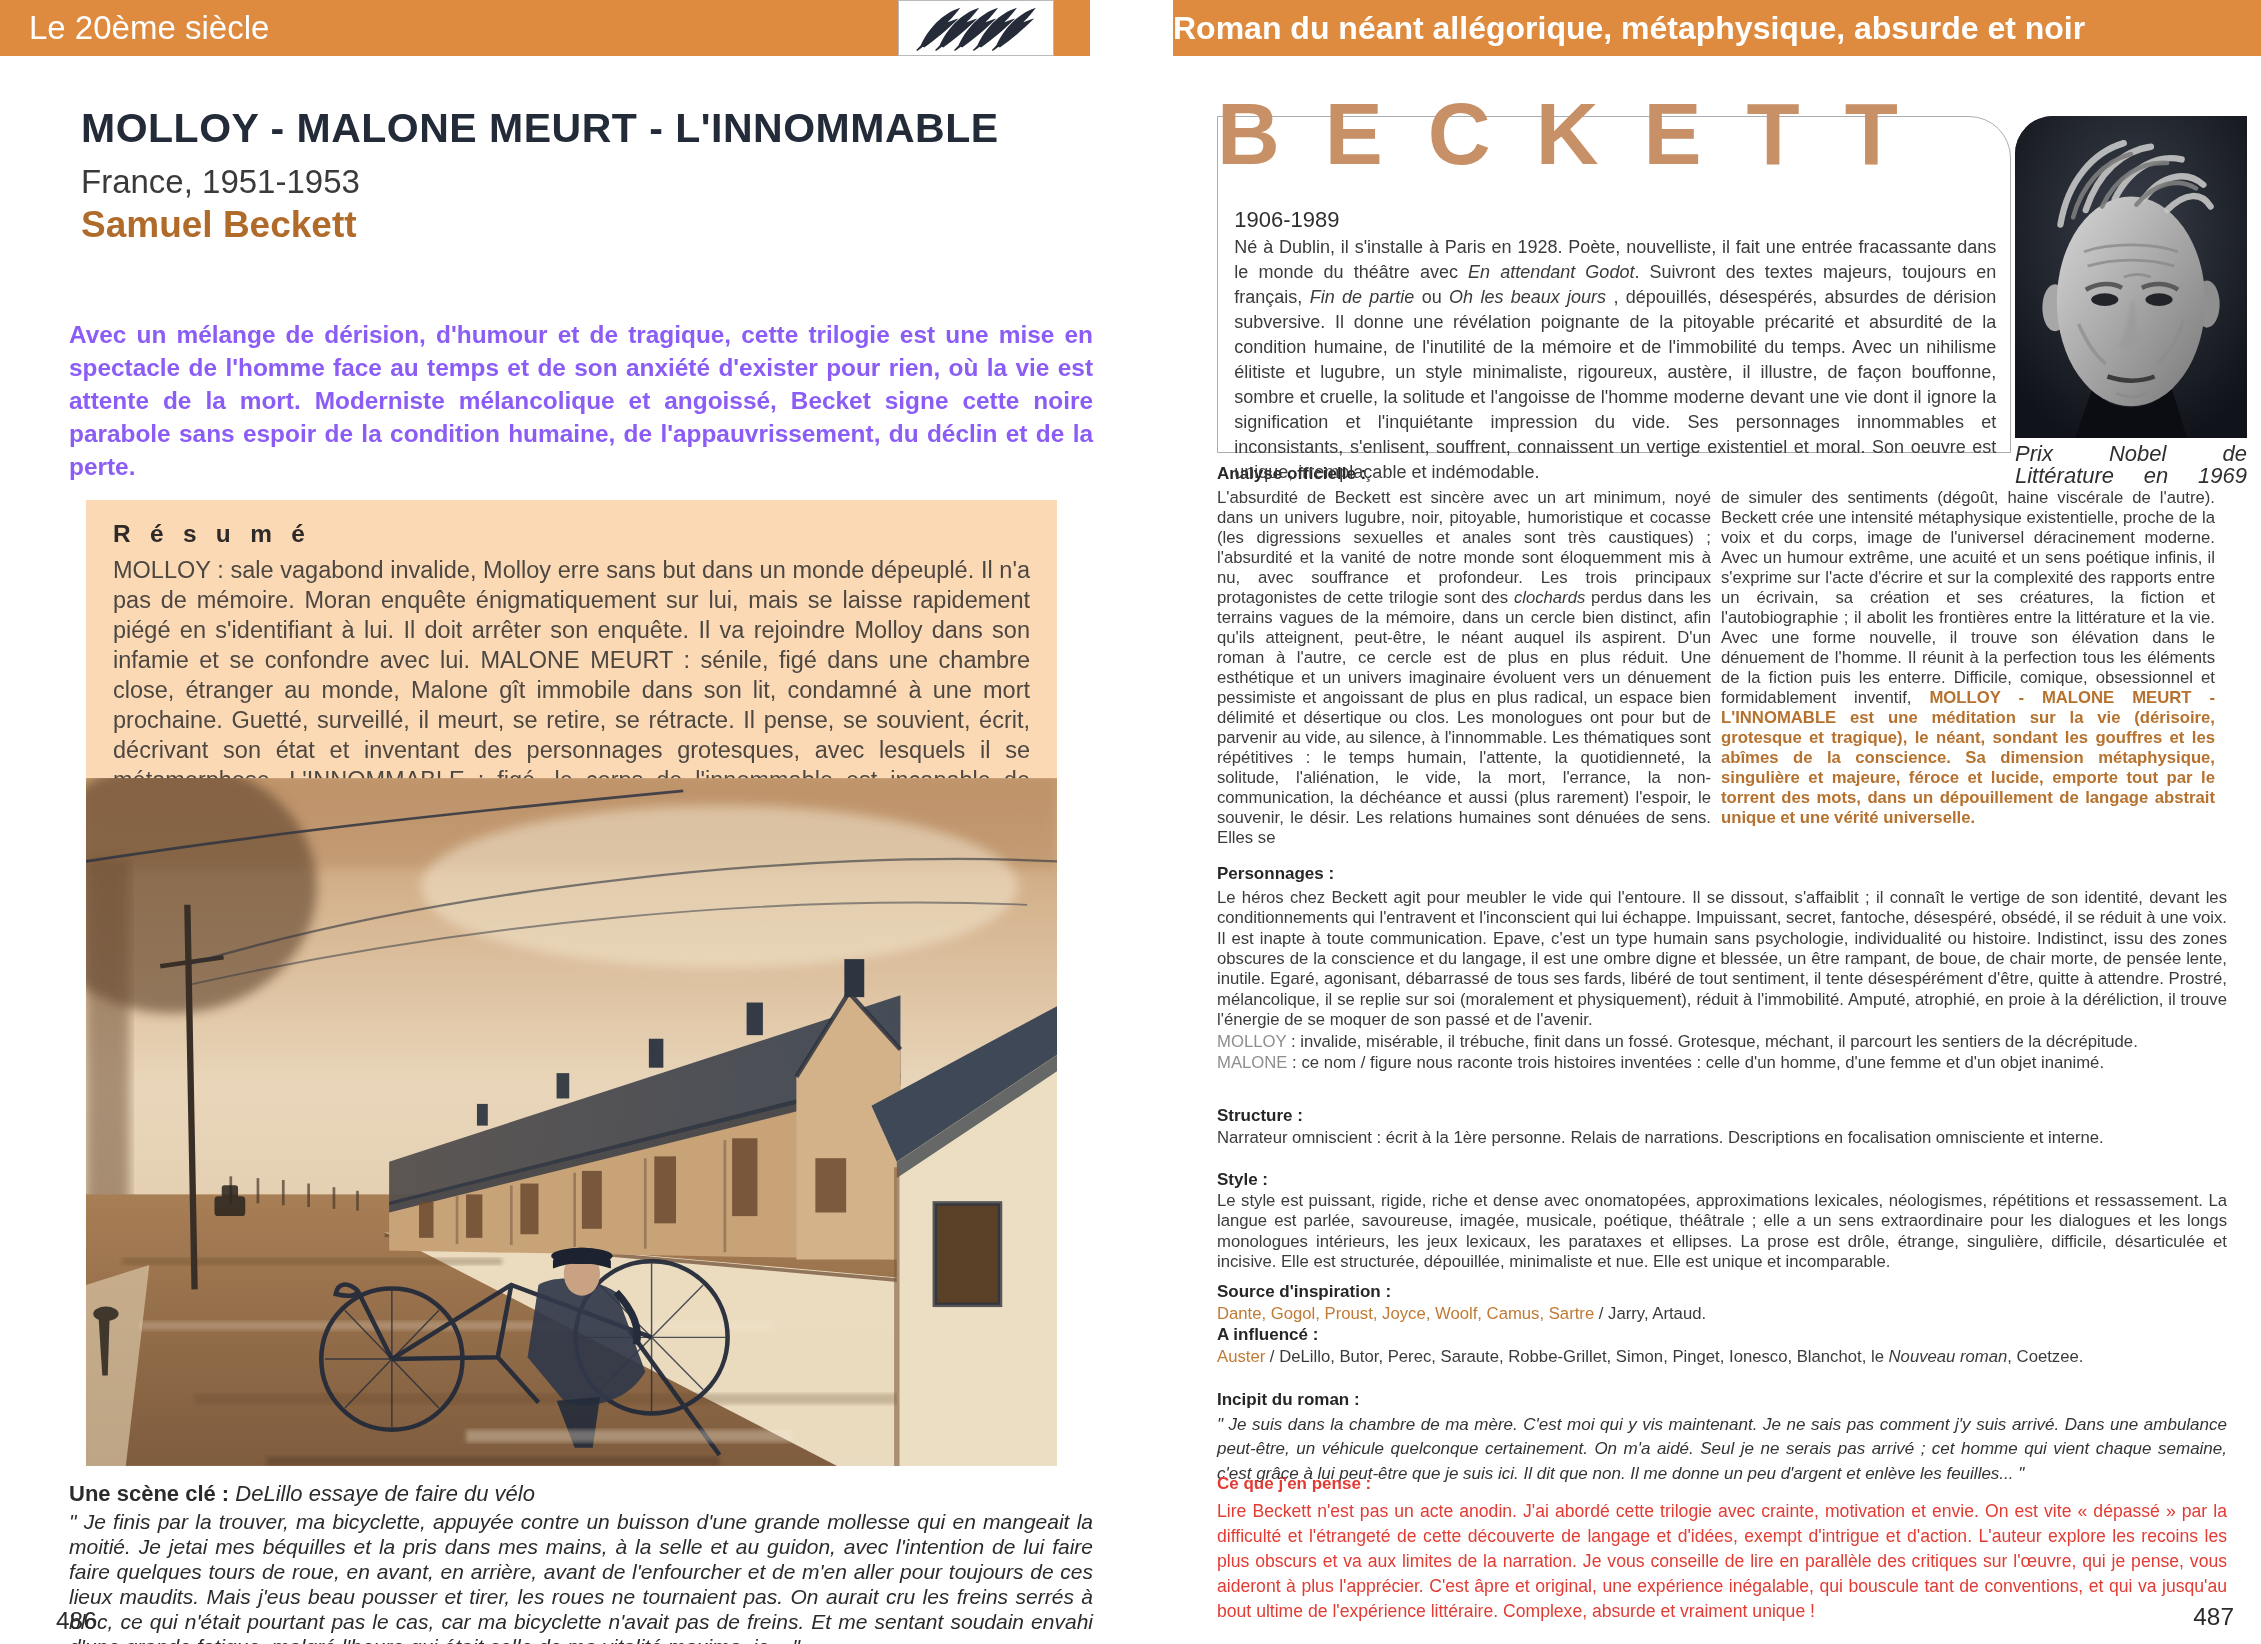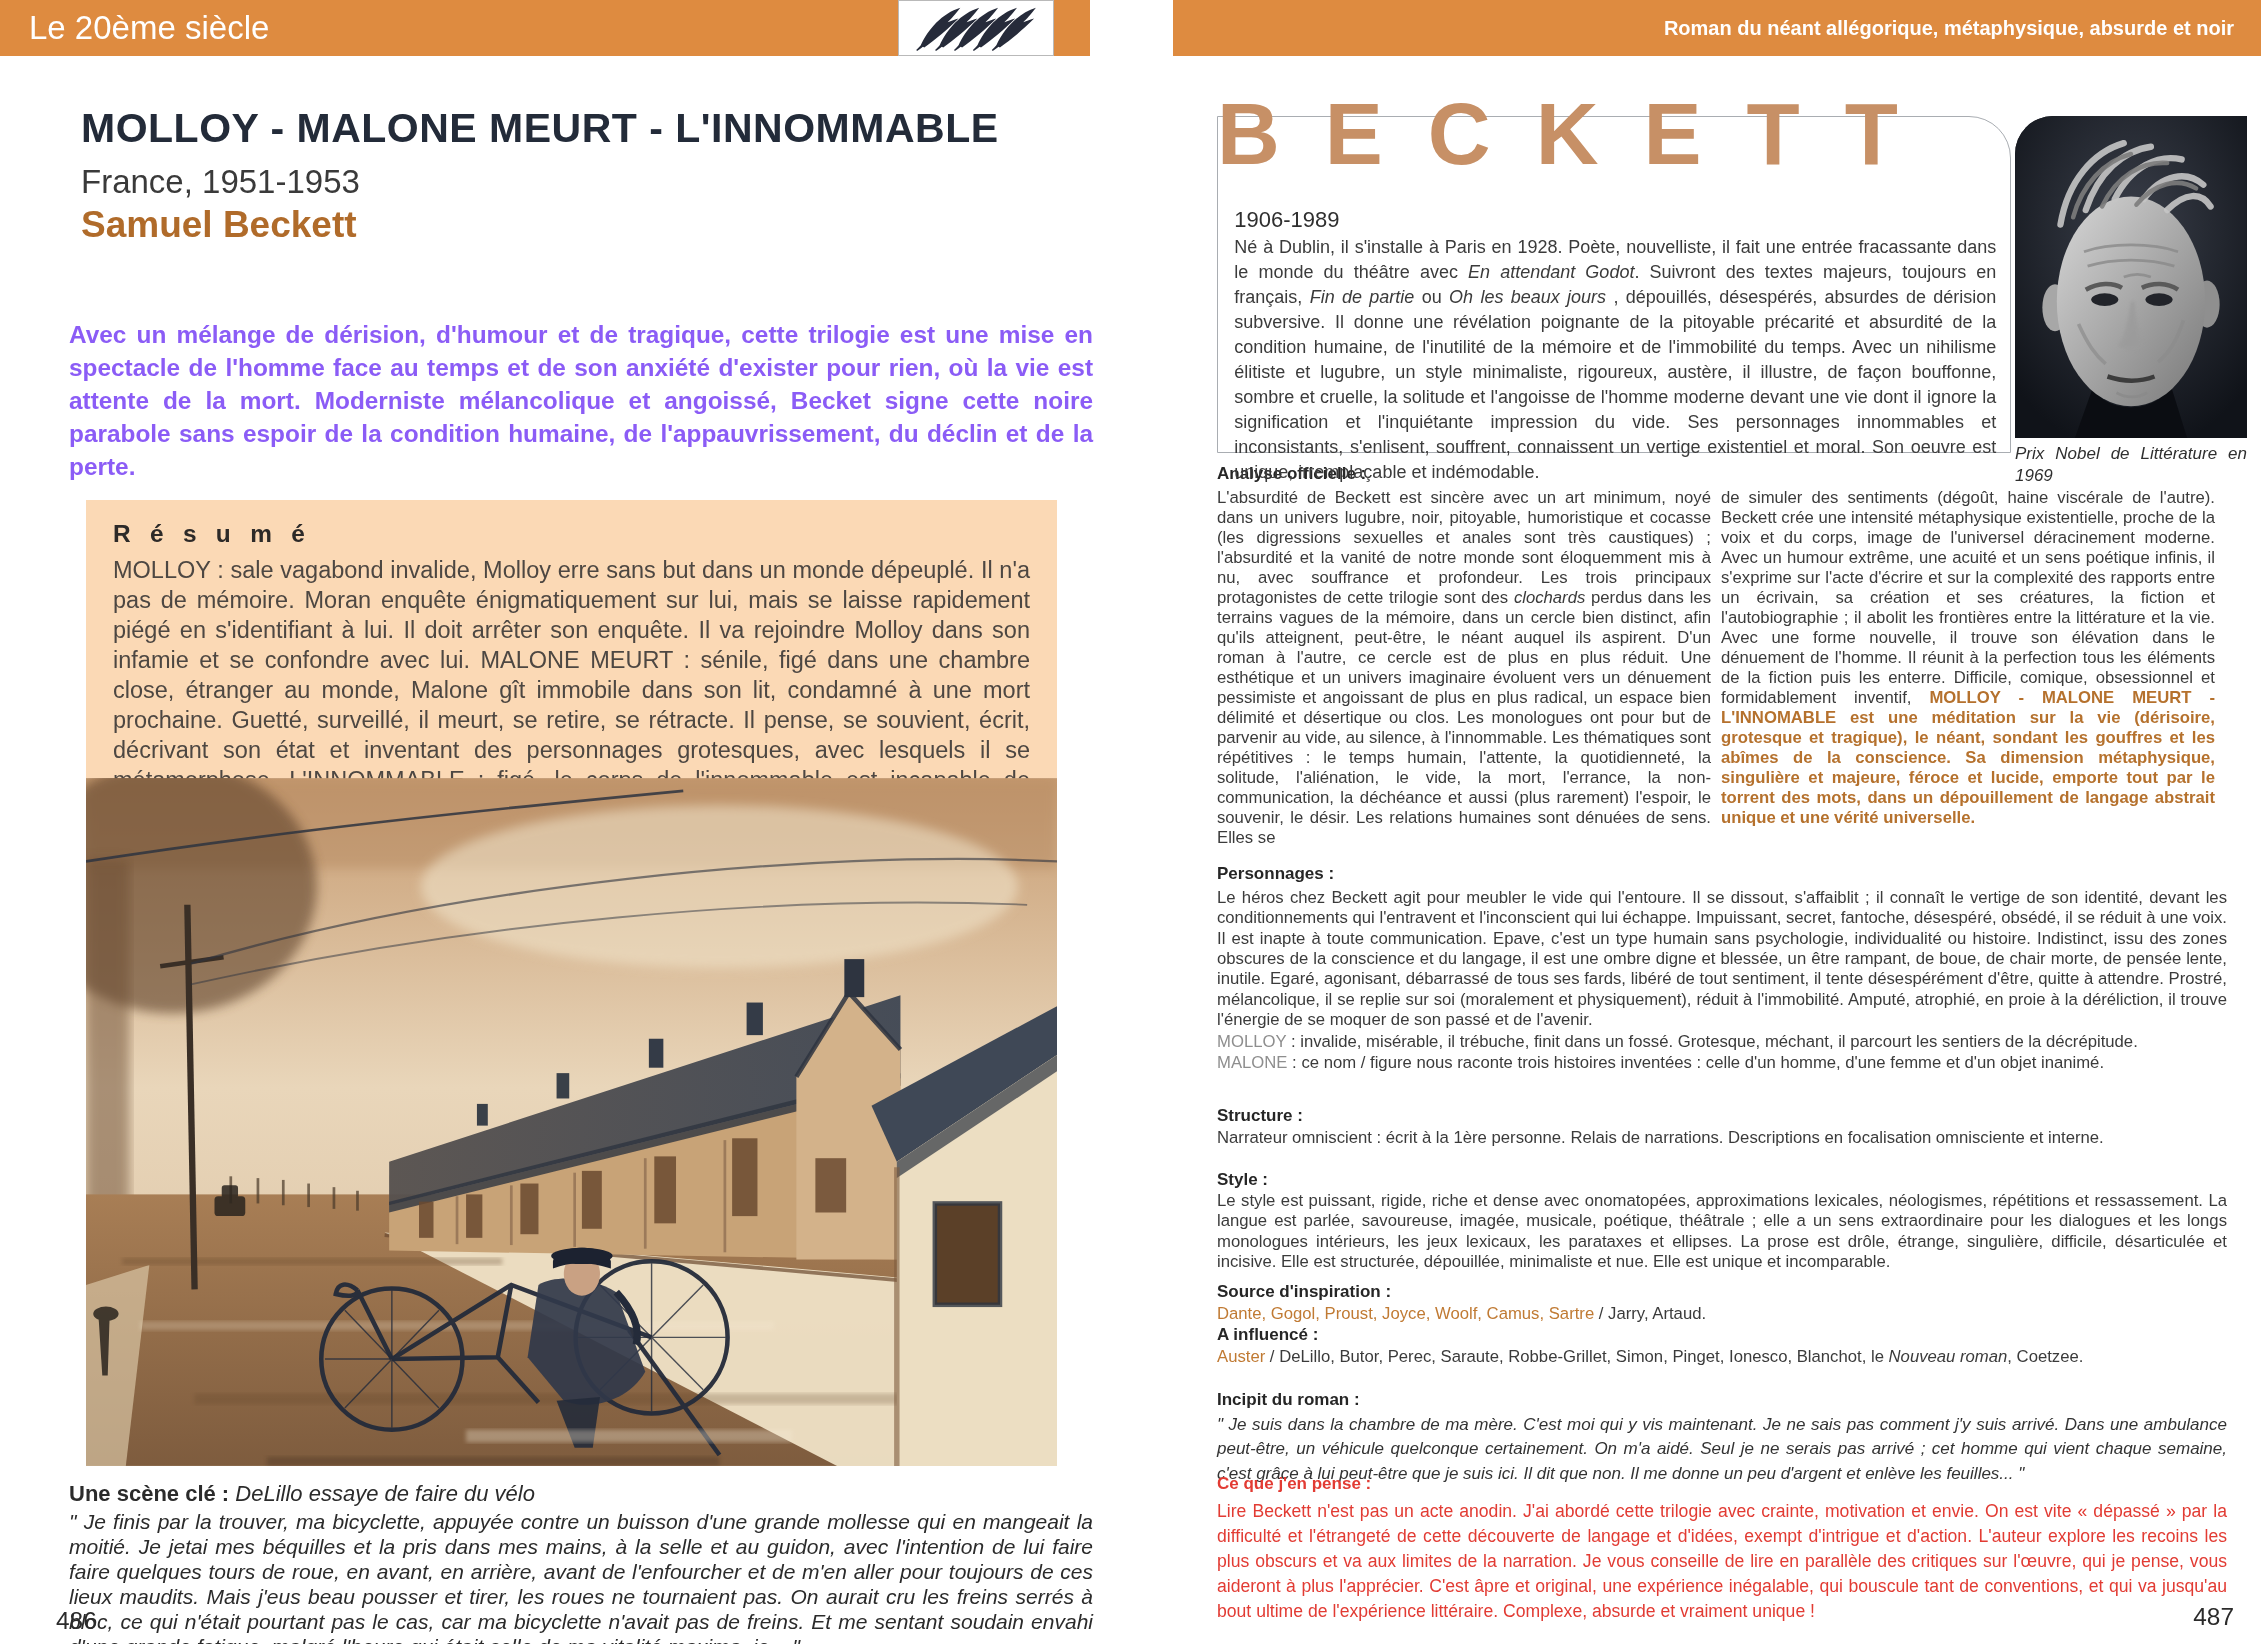--- a/index.html
+++ b/index.html
@@ -20,22 +20,22 @@
   .bar-left .bar-text{
     color:#fff;font-size:33px;line-height:56px;padding-left:29px;font-weight:400;
   }
   .logo-box{
     left:898px;top:0;width:156px;height:56px;background:#fff;
     border:0.9px solid #b9b9b9;box-sizing:border-box;
     display:flex;align-items:center;justify-content:center;
   }
   .bar-right{left:1173px;width:1088px;}
   .bar-right .bar-text{
-    color:#fff;font-size:20px;line-height:56px;font-weight:bold;
-    text-align:right;padding-right:27px;
+    color:#fff;font-size:32px;line-height:56px;font-weight:bold;
+    text-align:left;padding-right:27px;
   }
 
   
   .lp-title{left:81px;top:105px;font-size:41px;font-weight:bold;color:#232B39;letter-spacing:0.5px;}
   .lp-subtitle{left:81px;top:163px;font-size:33px;color:#3a3a3a;}
   .lp-author{left:81px;top:204px;font-size:37px;font-weight:bold;color:#B06B2A;}
   .lp-intro{
     left:69px;top:318px;width:1024px;font-size:24.4px;font-weight:bold;color:#8b5cf6;
     line-height:33px;text-align:justify;
   }
@@ -64,21 +64,21 @@
     border:1.8px solid #a9adb2;border-radius:0 42px 0 0;background:transparent;z-index:1;
   }
   .bio-inner{position:absolute;left:16.3px;top:90px;width:762px;}
   .bio-years{font-size:22px;color:#2f2f2f;margin-bottom:1.8px;}
   .bio-text{font-size:18px;line-height:25px;color:#3b3b3b;text-align:justify;}
   .photo{
     left:2015px;top:116px;width:232px;height:322px;border-radius:38px 0 0 0;
     overflow:hidden;background:#14171f;
   }
   .photo-caption{
-    left:2015px;top:443px;width:232px;font-size:17px;font-style:italic;color:#2f2f2f;
+    left:2015px;top:443px;width:232px;font-size:22px;font-style:italic;color:#2f2f2f;
     text-align:justify;text-align-last:justify;line-height:22px;
   }
   .lbl{font-weight:bold;color:#262626;font-size:17px;line-height:22px;}
   .rp-analysis-label{left:1217px;top:463px;}
   .rp-cols{left:1217px;top:488px;width:1010px;display:flex;gap:10px;}
   .rp-col{width:494px;font-size:16.7px;line-height:20px;color:#3b3b3b;text-align:justify;}
   .rp-block{left:1217px;width:1010px;color:#3b3b3b;}
   .rp-body{font-size:16.7px;line-height:20.4px;text-align:justify;}
   .rp-line{font-size:16.7px;line-height:21px;text-align:left;}
   .persons{top:863px;}

